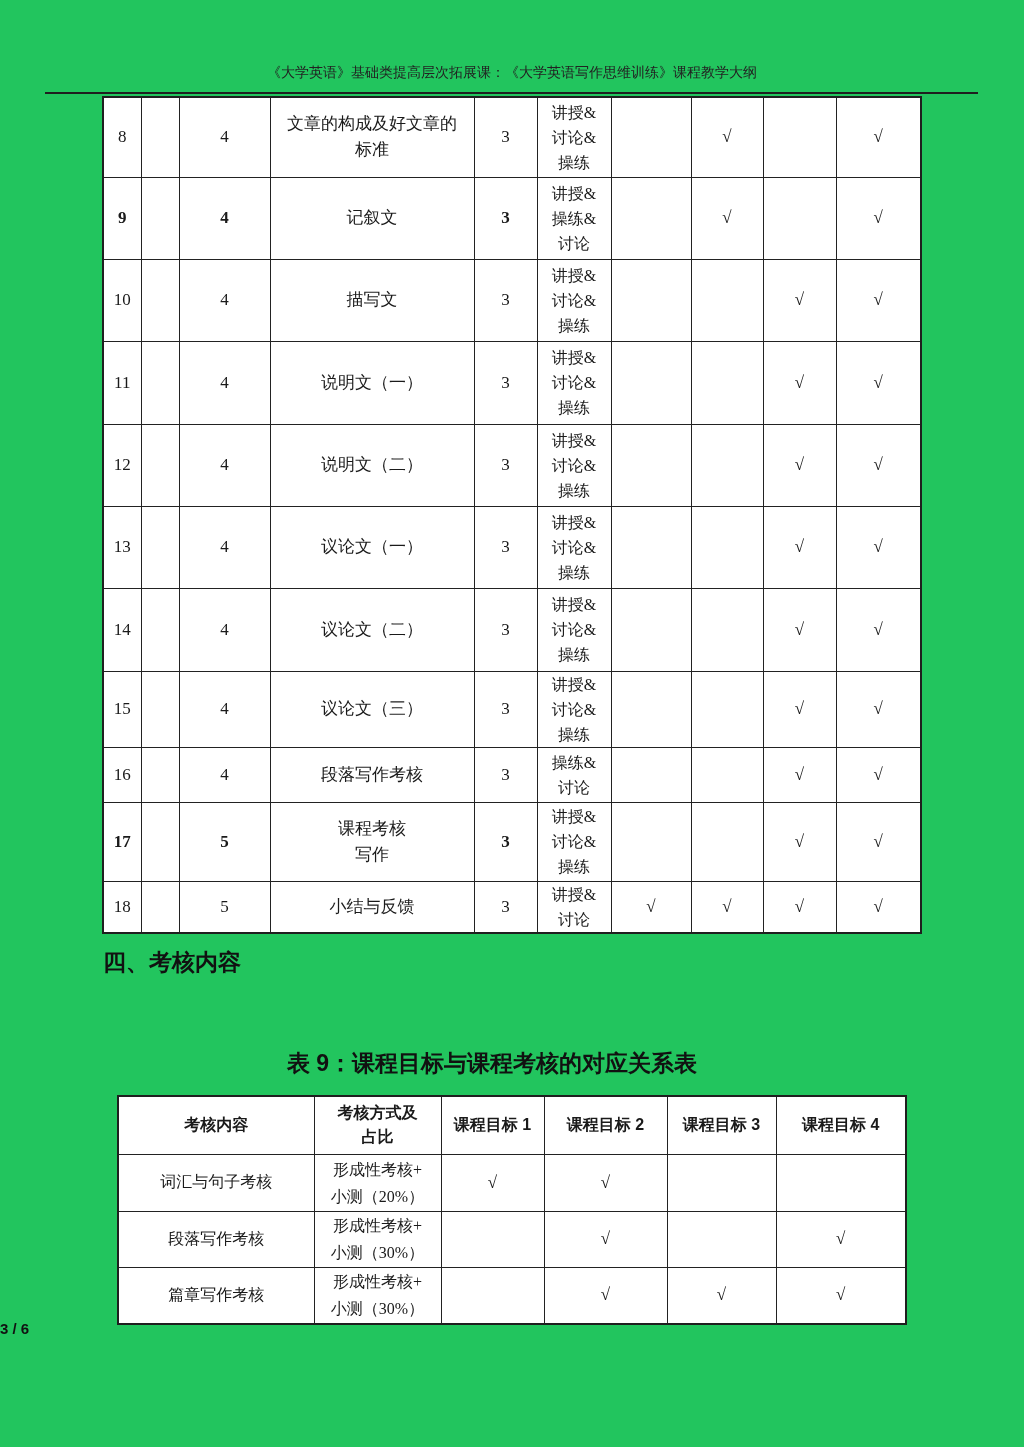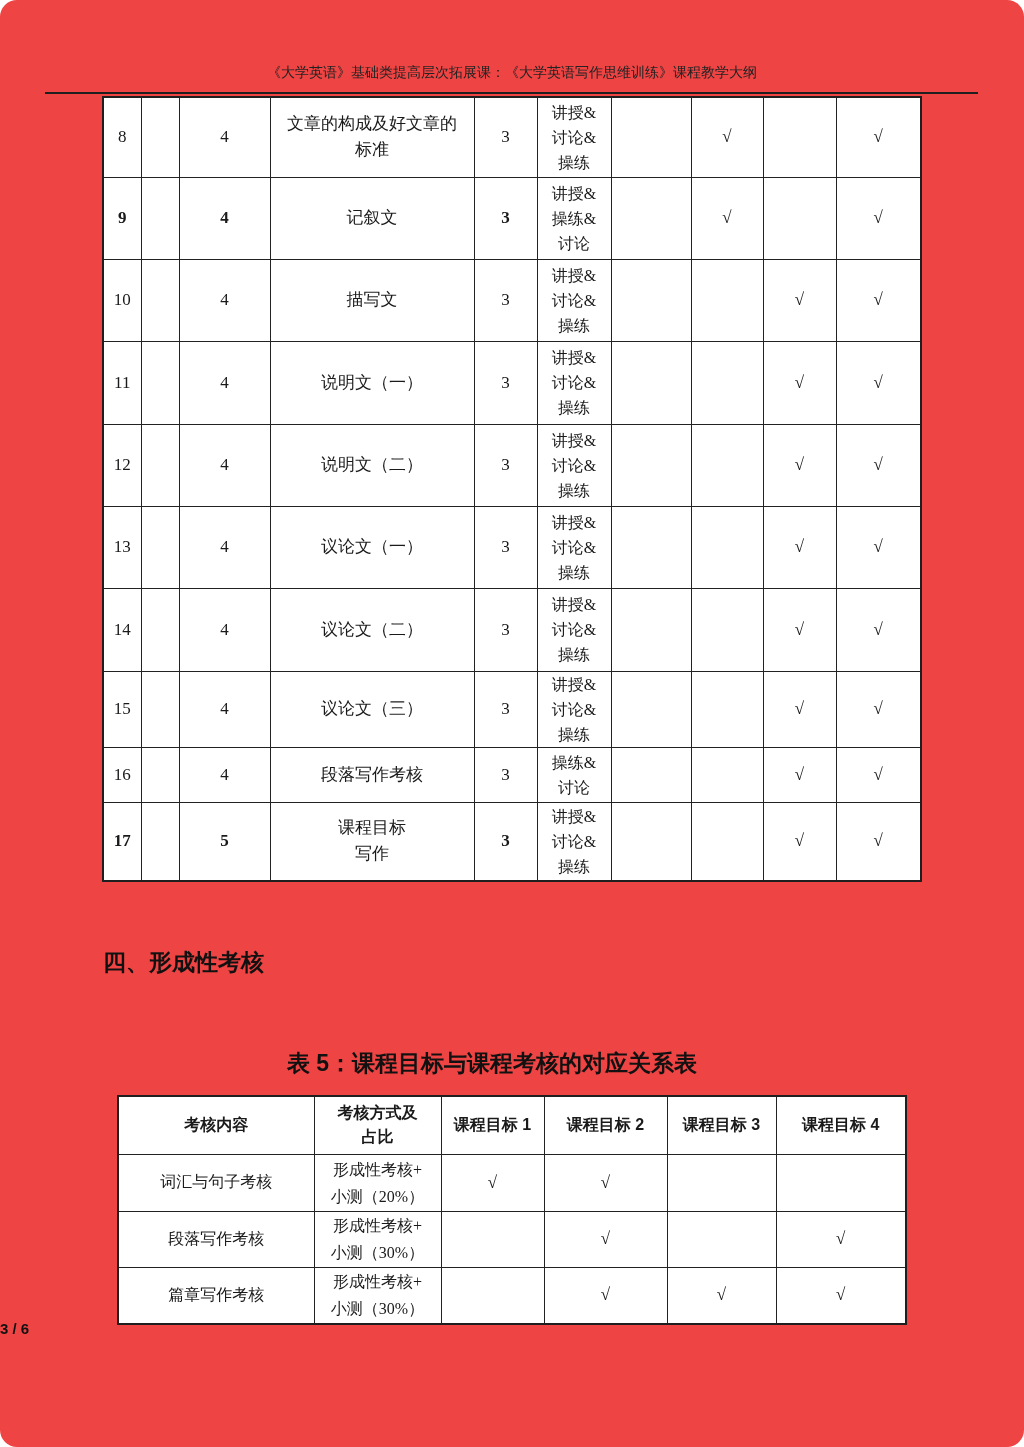--- a/index.html
+++ b/index.html
@@ -1,23 +1,22 @@
 <!DOCTYPE html>
 <html><head>
 <meta charset="utf-8">
 <style>
   html, body { margin: 0; padding: 0; background: #ffffff; }
   .page {
     position: relative;
     width: 1024px;
     height: 1447px;
-    background: #ef4444;
+    background: #22c55e;
     overflow: hidden;
     color: #1a1a1a;
-    border-radius: 17px;
   }
   .header-title {
     position: absolute;
     top: 64px; left: 0; width: 1024px;
     text-align: center;
     font: 14px "Liberation Sans", "DejaVu Sans", sans-serif;
     color: #222222;
   }
   .header-rule {
     position: absolute;
@@ -256,39 +255,56 @@
           <td class="check"></td>
           <td class="check"></td>
           <td class="check">√</td>
           <td class="check">√</td>
         </tr>
         <tr style="height: 79px;">
           <td class="num bold">17</td>
           <td class="num"></td>
           <td class="num bold">5</td>
           <td class="topic">
-            <div>课程目标</div>
+            <div>课程考核</div>
             <div>写作</div>
           </td>
           <td class="num bold">3</td>
           <td class="method">
             <div>讲授&amp;</div>
             <div>讨论&amp;</div>
             <div>操练</div>
           </td>
           <td class="check"></td>
           <td class="check"></td>
+          <td class="check">√</td>
+          <td class="check">√</td>
+        </tr>
+        <tr style="height: 51px;">
+          <td class="num">18</td>
+          <td class="num"></td>
+          <td class="num">5</td>
+          <td class="topic">
+            <div>小结与反馈</div>
+          </td>
+          <td class="num">3</td>
+          <td class="method">
+            <div>讲授&amp;</div>
+            <div>讨论</div>
+          </td>
+          <td class="check">√</td>
+          <td class="check">√</td>
           <td class="check">√</td>
           <td class="check">√</td>
         </tr>
       </tbody>
   </table>
 
-  <div class="section-heading">四、形成性考核</div>
-  <div class="table2-caption">表 5：课程目标与课程考核的对应关系表</div>
+  <div class="section-heading">四、考核内容</div>
+  <div class="table2-caption">表 9：课程目标与课程考核的对应关系表</div>
 
   <table id="assessment-table">
     <colgroup>
       <col style="width:196px">
         <col style="width:127px">
         <col style="width:103px">
       <col style="width:123px">
         <col style="width:109px">
         <col style="width:130px">
     </colgroup>

